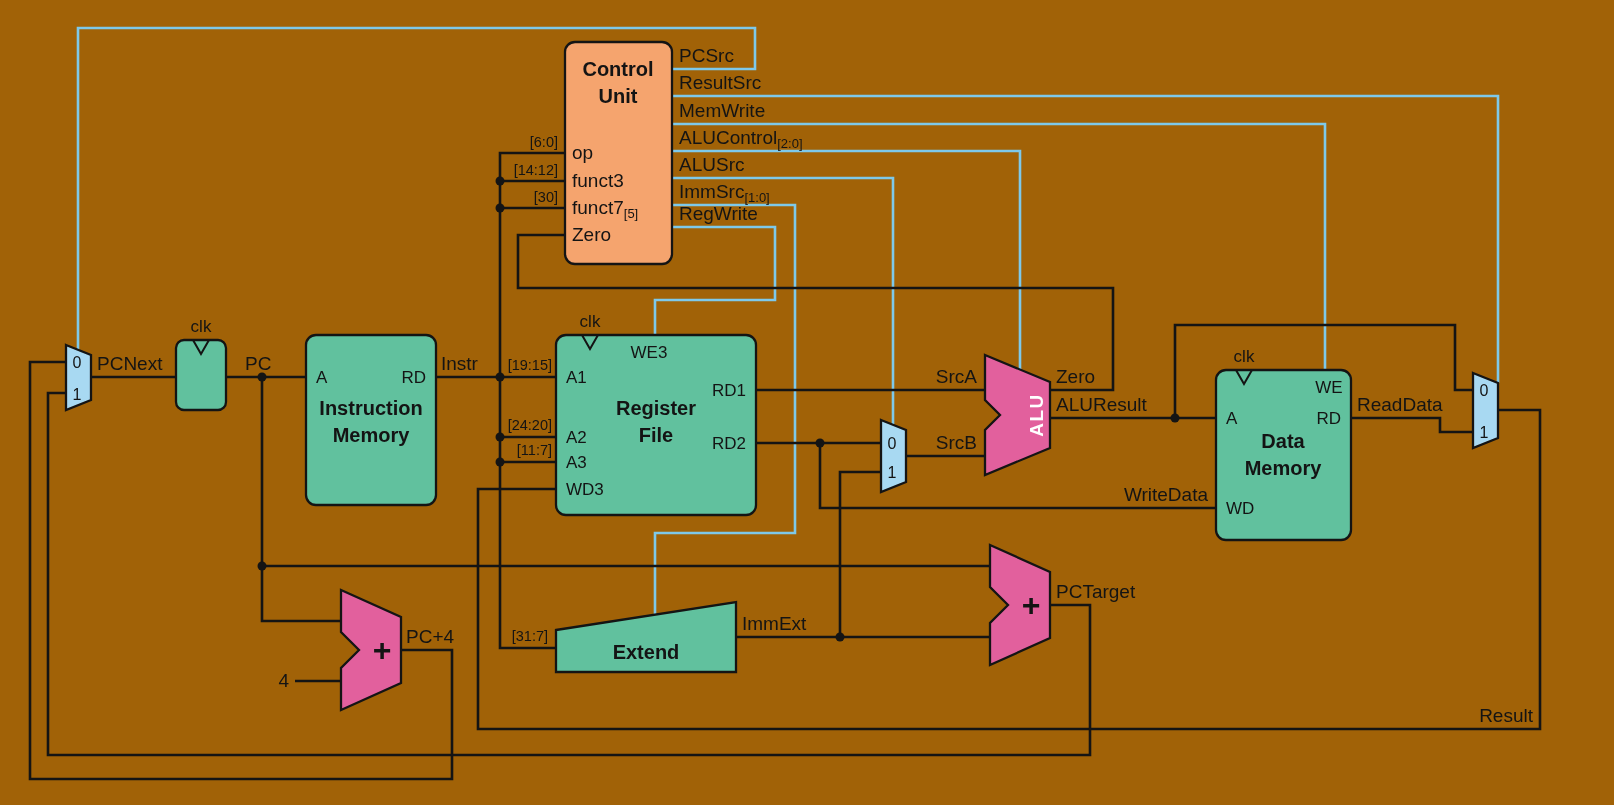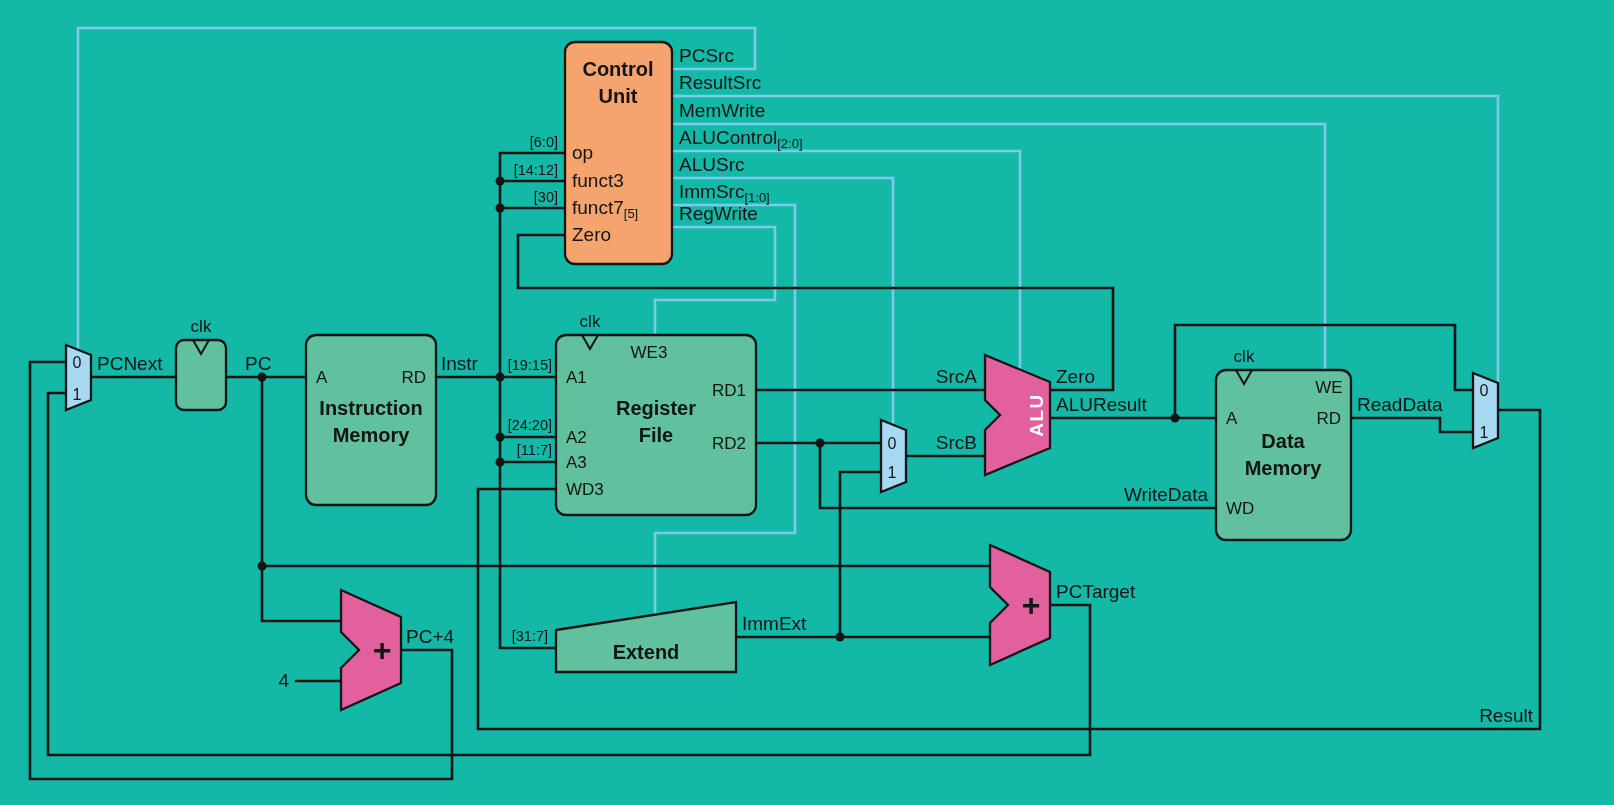--- a/index.html
+++ b/index.html
@@ -1,16 +1,16 @@
 <!DOCTYPE html>
 <html><head>
 <meta charset="utf-8">
 <style>
   html,body{margin:0;padding:0;background:#ffffff}
-  .stage{width:1614px;height:805px;background:#14b8a6;font-family:"Liberation Sans","DejaVu Sans",sans-serif}
+  .stage{width:1614px;height:805px;background:#a16207;font-family:"Liberation Sans","DejaVu Sans",sans-serif}
   svg{display:block}
   svg text{fill:#141414;font-family:"Liberation Sans","DejaVu Sans",sans-serif}
   .title{font-weight:700;font-size:20px;text-anchor:middle}
   .lbl{font-size:19px}
   .port{font-size:17px}
   .slice{font-size:14.5px}
   .sub{font-size:13px}
   .clk{font-size:17px;text-anchor:middle}
   .muxnum{font-size:16px;text-anchor:middle}
   .plus{font-size:32px;font-weight:700;text-anchor:middle}

